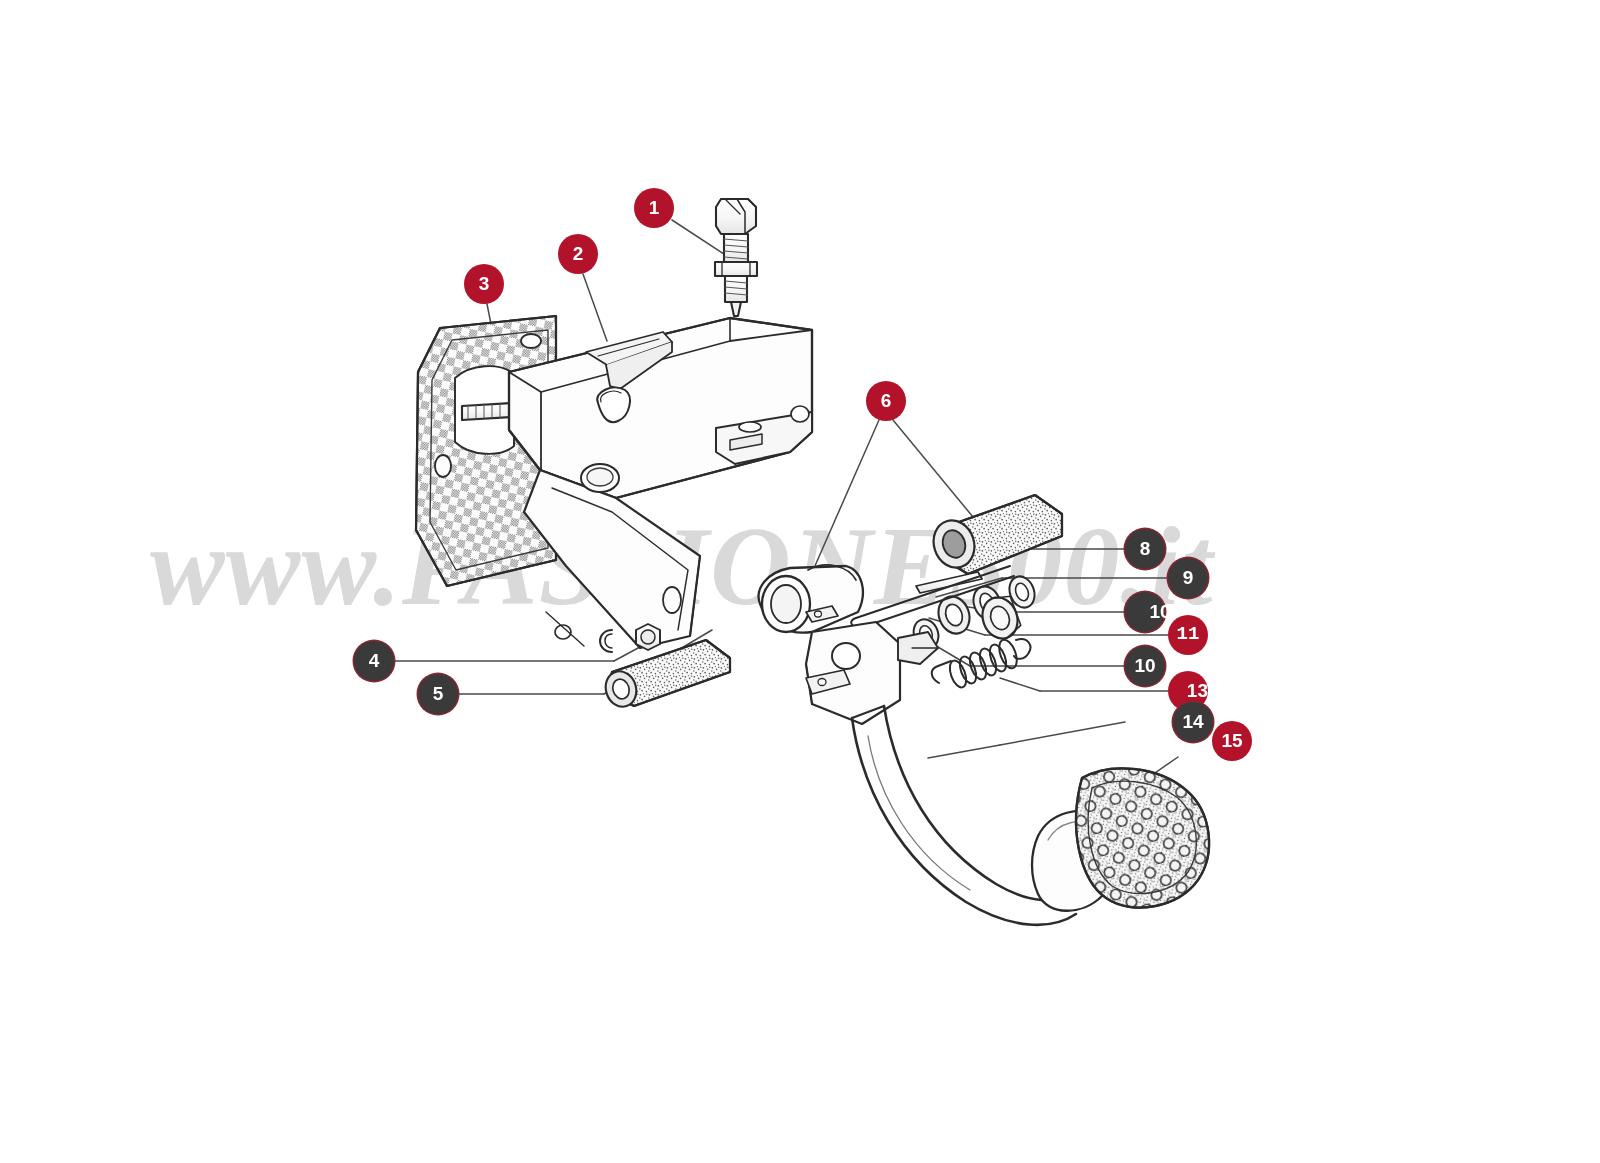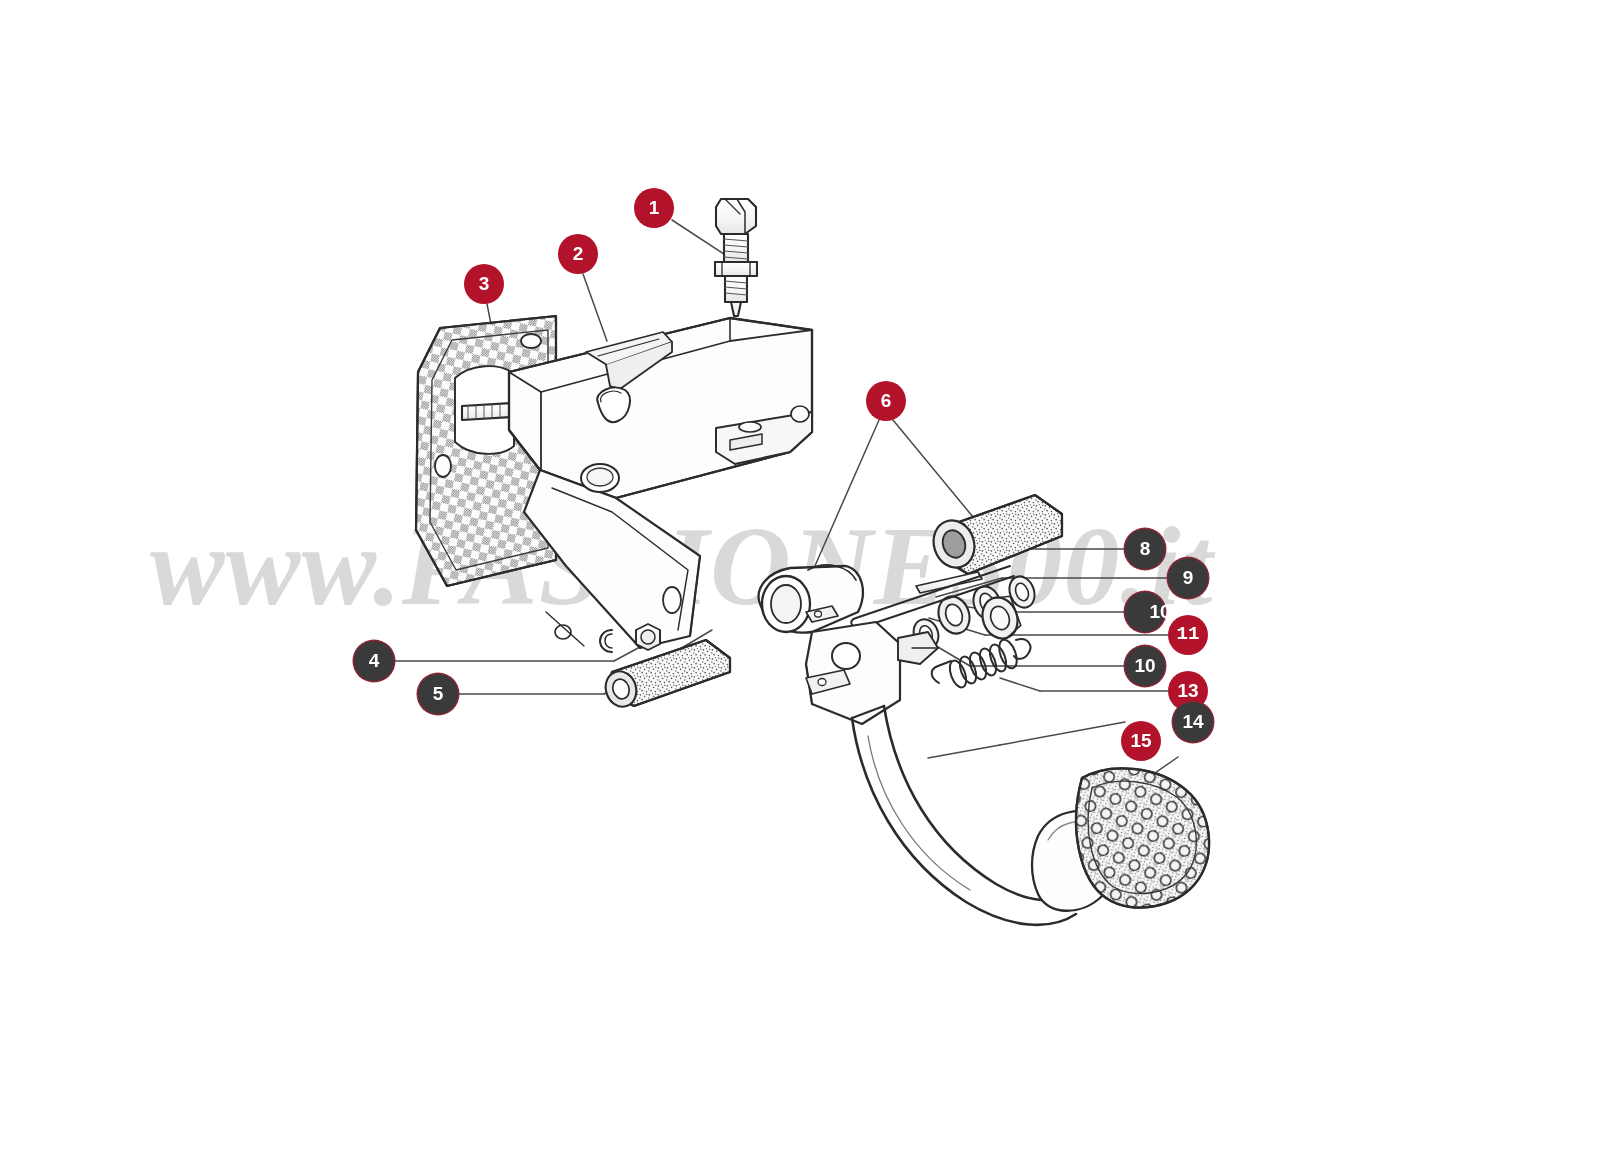--- a/index.html
+++ b/index.html
@@ -335,24 +335,24 @@
       </div>
       <div class="badge dark" style="left: 1145px; top: 612px; padding-left: 30px;">
         <span>10</span>
       </div>
       <div class="badge red" style="left: 1188px; top: 635px; font-family: Liberation Mono, monospace;">
         <span>11</span>
       </div>
       <div class="badge dark" style="left: 1145px; top: 666px;">
         <span>10</span>
       </div>
-      <div class="badge red" style="left: 1188px; top: 691px;">
+      <div class="badge red" style="left: 1188px; top: 691px; justify-content: flex-end;">
         <span>13</span>
       </div>
       <div class="badge dark" style="left: 1193px; top: 722px;">
         <span>14</span>
       </div>
-      <div class="badge red" style="left: 1141px; top: 741px;">
+      <div class="badge red" style="left: 1232px; top: 741px;">
         <span>15</span>
       </div>
     </div>
 
 </div>
 
 </body></html>

